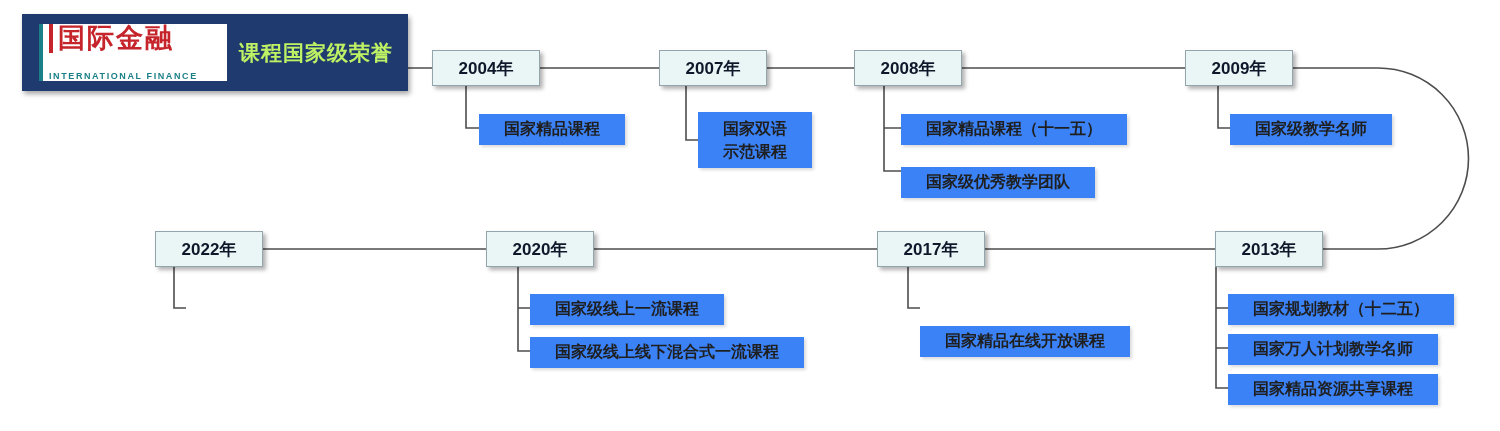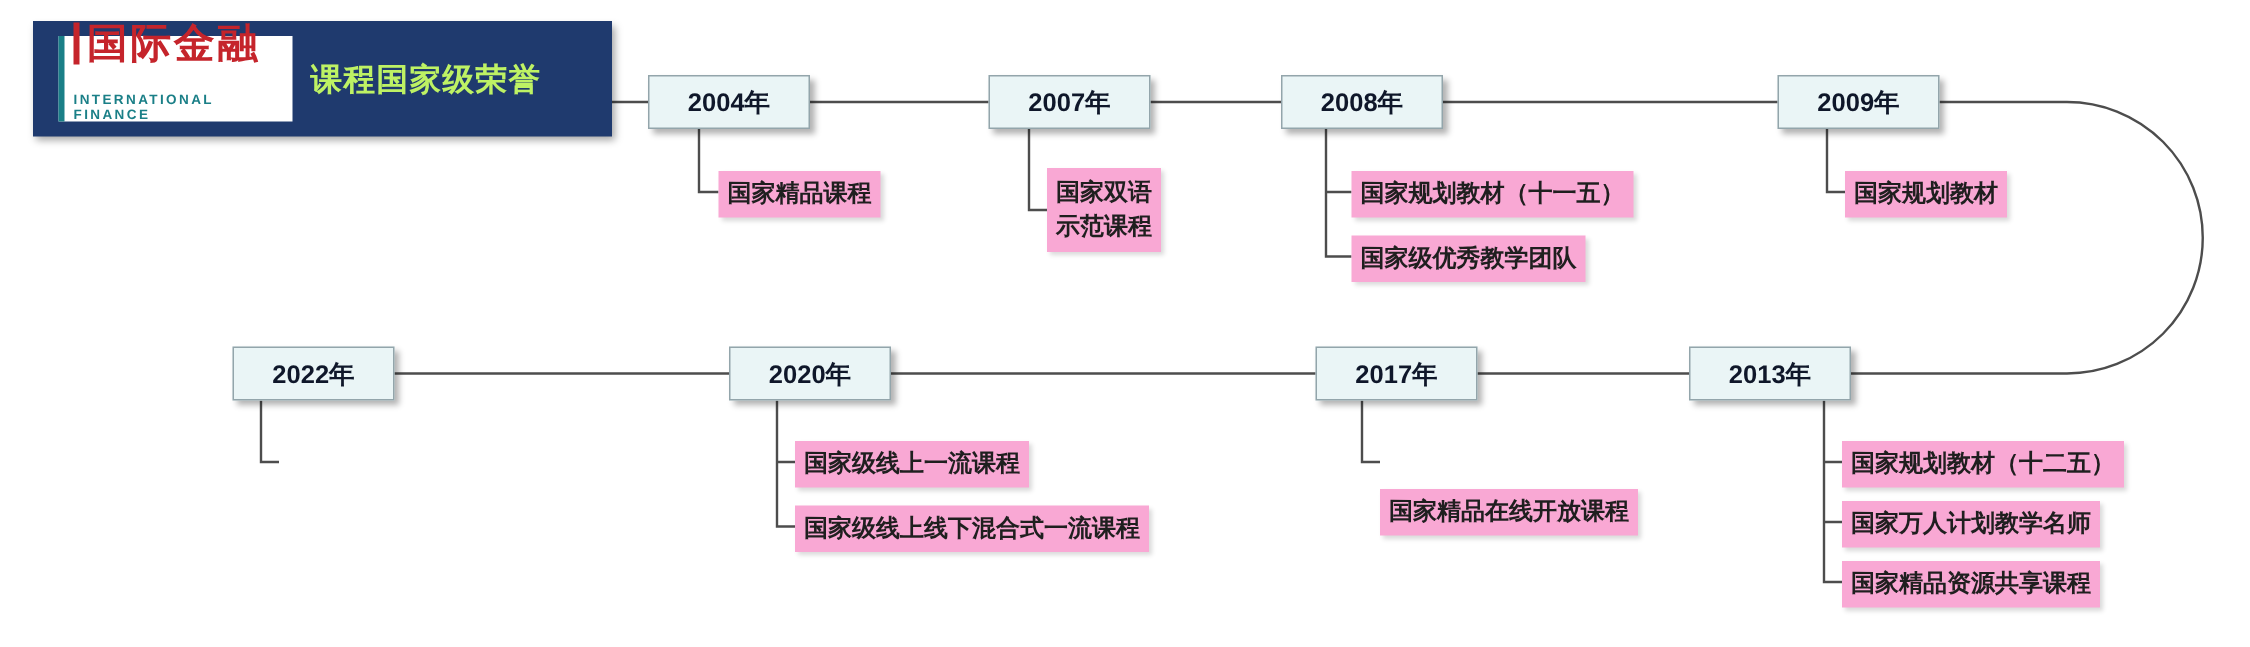--- a/index.html
+++ b/index.html
@@ -7,23 +7,23 @@
   .canvas { position:relative; width:1500px; height:431px; background:#ffffff; overflow:hidden; }
 
   .lines-svg { position:absolute; left:0; top:0; width:1500px; height:431px; }
 
   .banner {
     position:absolute; left:22px; top:14px; width:386px; height:77px;
     background:#1f3a6e; display:flex; align-items:center;
     box-shadow:2px 3px 5px rgba(0,0,0,.35);
   }
   .logo {
-    margin-left:17px; width:156px; height:57px; background:#ffffff;
+    margin-left:17px; width:188px; height:57px; background:#ffffff;
     border-left:4px solid #1a7f87; display:flex; flex-direction:column;
-    justify-content:flex-end; padding-left:6px;
+    justify-content:center; padding-left:6px;
   }
   .logo-title {
     color:#c5242b; font-weight:bold; font-size:27px; line-height:1.05;
     border-left:4px solid #c5242b; padding-left:5px; letter-spacing:2px;
   }
   .logo-subtitle {
     color:#1a7f87; font-size:9px; letter-spacing:1.6px; margin-top:18px; font-weight:bold;
   }
   .banner-title {
     color:#bef264; font-weight:bold; font-size:21px; margin-left:12px; letter-spacing:1px;
@@ -31,22 +31,22 @@
 
   .year {
     position:absolute; width:108px; height:36px;
     background:#eaf5f6; border:1px solid #93a5ab;
     display:flex; align-items:center; justify-content:center;
     font-weight:bold; font-size:17px; color:#0f172a;
     box-shadow:3px 3px 4px rgba(0,0,0,.3);
   }
 
   .honor {
-    position:absolute; background:#f9a8d4; color:#1f1f1f;
-    font-weight:bold; font-size:16px; padding:5px 6px;
+    position:absolute; background:#3b82f6; color:#1f1f1f;
+    font-weight:bold; font-size:16px; padding:5px 25px;
     white-space:nowrap; box-shadow:2px 2px 3px rgba(0,0,0,.15);
   }
   .honor.multiline { white-space:pre-line; text-align:right; line-height:1.45; }
 </style>
 </head>
 <body>
 
 <div class="canvas">
 
   <svg class="lines-svg" viewBox="0 0 1500 431" fill="none" stroke="#4d4d4d" stroke-width="1.6">
@@ -79,28 +79,28 @@
   </div>
 
   <div class="year" style="left:432px; top:50px;">2004年</div>
   <div class="year" style="left:659px; top:50px;">2007年</div>
   <div class="year" style="left:854px; top:50px;">2008年</div>
   <div class="year" style="left:1185px; top:50px;">2009年</div>
 
   <div class="year" style="left:155px; top:231px;">2022年</div>
   <div class="year" style="left:486px; top:231px;">2020年</div>
   <div class="year" style="left:877px; top:231px;">2017年</div>
-  <div class="year" style="left:1126px; top:231px;">2013年</div>
+  <div class="year" style="left:1215px; top:231px;">2013年</div>
 
   <div class="honor" style="left:479px; top:114px;">国家精品课程</div>
   <div class="honor multiline" style="left:698px; top:112px;">国家双语
 示范课程</div>
-  <div class="honor" style="left:901px; top:114px;">国家规划教材（十一五）</div>
-  <div class="honor" style="left:901px; top:157px;">国家级优秀教学团队</div>
-  <div class="honor" style="left:1230px; top:114px;">国家规划教材</div>
+  <div class="honor" style="left:901px; top:114px;">国家精品课程（十一五）</div>
+  <div class="honor" style="left:901px; top:167px;">国家级优秀教学团队</div>
+  <div class="honor" style="left:1230px; top:114px;">国家级教学名师</div>
 
   <div class="honor" style="left:530px; top:294px;">国家级线上一流课程</div>
   <div class="honor" style="left:530px; top:337px;">国家级线上线下混合式一流课程</div>
   <div class="honor" style="left:920px; top:294px;margin-top:32px;">国家精品在线开放课程</div>
   <div class="honor" style="left:1228px; top:294px;">国家规划教材（十二五）</div>
   <div class="honor" style="left:1228px; top:334px;">国家万人计划教学名师</div>
   <div class="honor" style="left:1228px; top:374px;">国家精品资源共享课程</div>
 
 </div>
 

